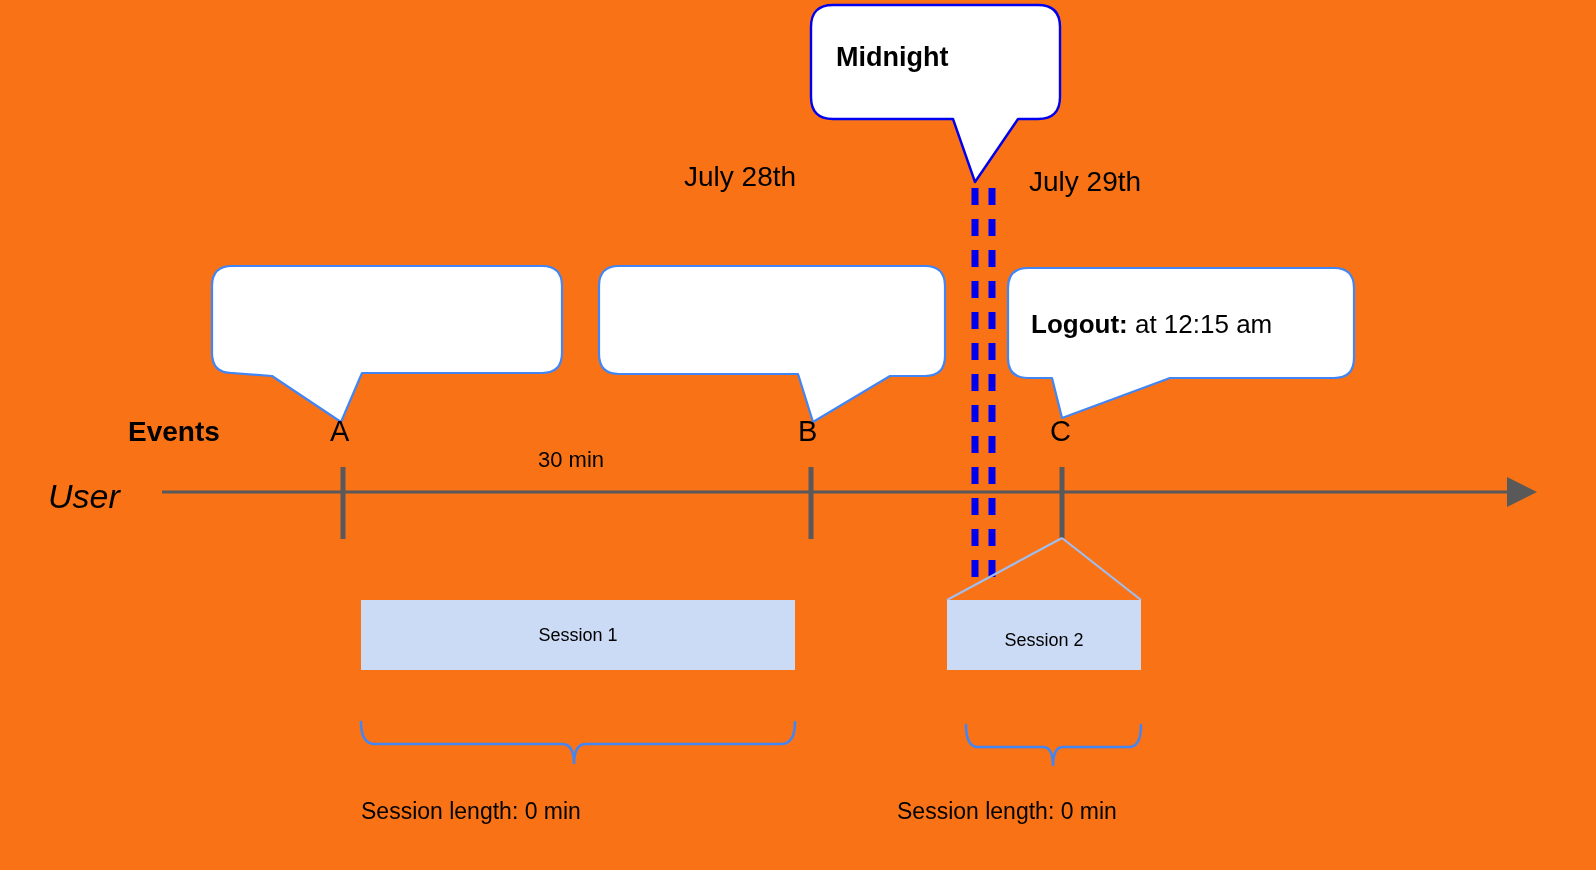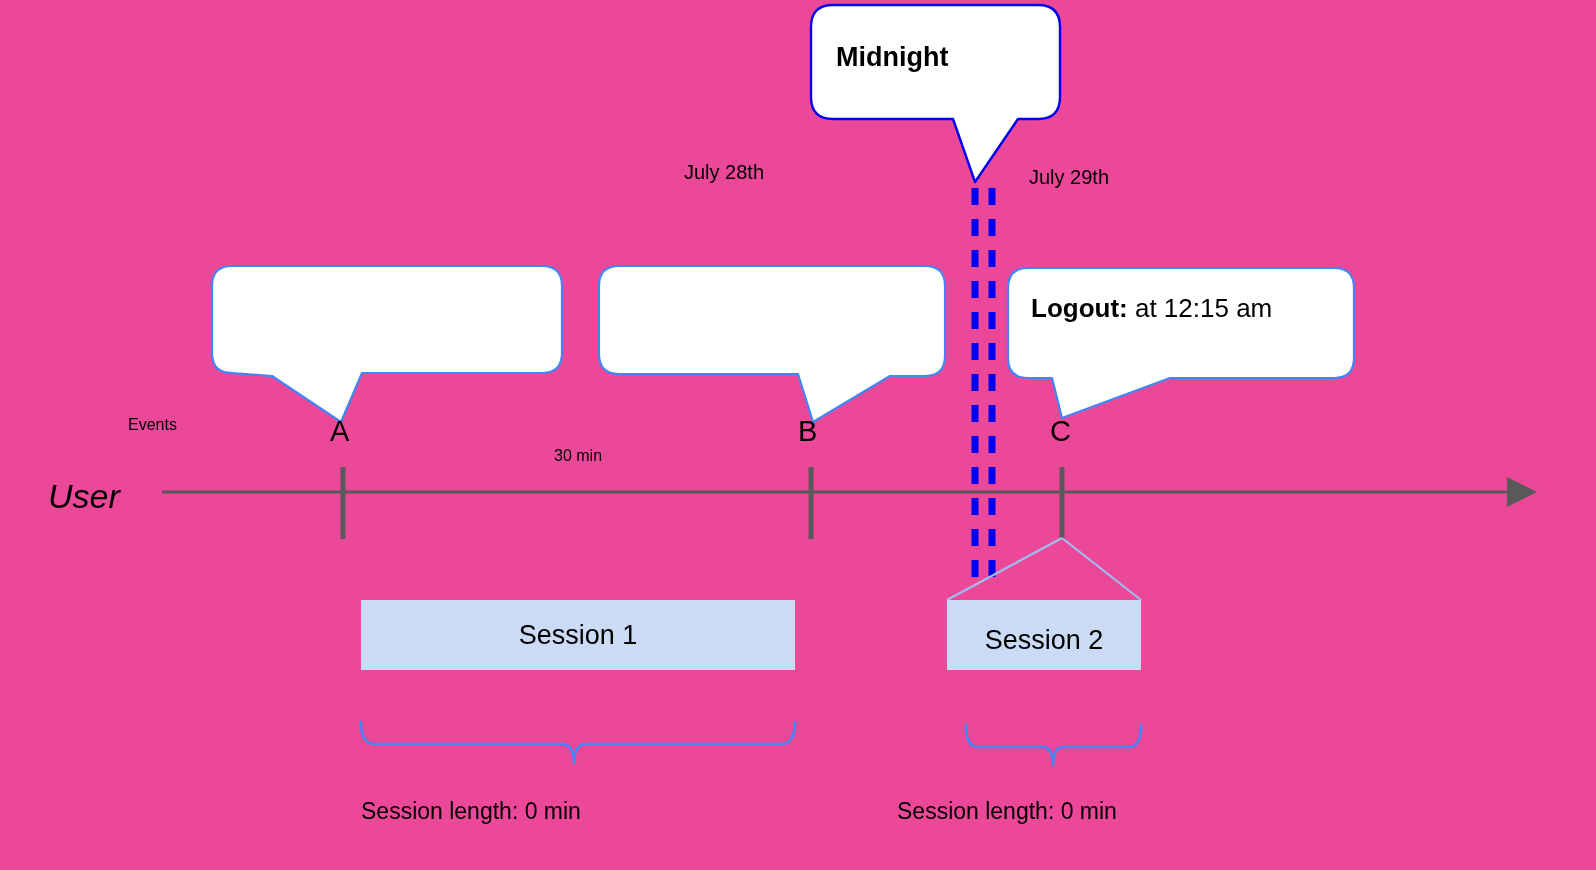--- a/index.html
+++ b/index.html
@@ -5,21 +5,21 @@
 <style>
   html, body {
     margin: 0;
     padding: 0;
     background: #ffffff;
   }
   #stage {
     position: relative;
     width: 1596px;
     height: 870px;
-    background: #ec4899;
+    background: #f97316;
     font-family: "Liberation Sans", sans-serif;
     overflow: hidden;
   }
   svg.layer {
     position: absolute;
     left: 0;
     top: 0;
     width: 1596px;
     height: 870px;
     overflow: visible;
@@ -39,34 +39,34 @@
   }
   .callout-text b { font-weight: bold; }
   .midnight-text {
     position: absolute;
     white-space: nowrap;
     color: #000000;
     font-family: "Liberation Sans", sans-serif;
     font-size: 27px;
     font-weight: bold;
   }
-  .date-lbl { font-size: 20px; text-align: right; }
+  .date-lbl { font-size: 28px; text-align: right; }
   .pt-lbl { font-size: 29px; }
-  .events-lbl { font-size: 16px; }
+  .events-lbl { font-size: 28px; font-weight: bold; }
   .user-lbl { font-size: 34px; font-style: italic; }
-  .min-lbl { font-size: 16px; margin-left: 16px; }
+  .min-lbl { font-size: 22px; }
   .sesslen-lbl { font-size: 23px; }
   .sessbox {
     position: absolute;
     display: flex;
     align-items: center;
     justify-content: center;
     color: #000000;
     font-family: "Liberation Sans", sans-serif;
-    font-size: 27px;
+    font-size: 18px;
   }
 </style>
 </head>
 <body>
 
 <div id="stage">
 
   <svg class="layer" viewBox="0 0 1596 870">
     <defs>
       <marker id="arrowRight" markerWidth="12" markerHeight="12" refX="2" refY="5" orient="auto" markerUnits="strokeWidth">
@@ -175,21 +175,21 @@
     </g>
   </svg>
 
   <div class="midnight-text" style="left:836px; top:42px;">Midnight</div>
 
   <div class="lbl date-lbl" style="left:684px; top:161px;">July 28th</div>
   <div class="lbl date-lbl" style="left:1029px; top:166px;">July 29th</div>
 
 
 
-  <div class="callout-text" style="left:1031px; top:293px;">
+  <div class="callout-text" style="left:1031px; top:309px;">
     <b>Logout:</b><span> at 12:15 am</span>
   </div>
 
   <div class="lbl events-lbl" style="left:128px; top:416px;">Events</div>
   <div class="lbl user-lbl" style="left:48px; top:477px;">User</div>
 
   <div class="lbl pt-lbl" style="left:330px; top:415px;">A</div>
   <div class="lbl pt-lbl" style="left:798px; top:415px;">B</div>
   <div class="lbl pt-lbl" style="left:1050px; top:415px;">C</div>
 

